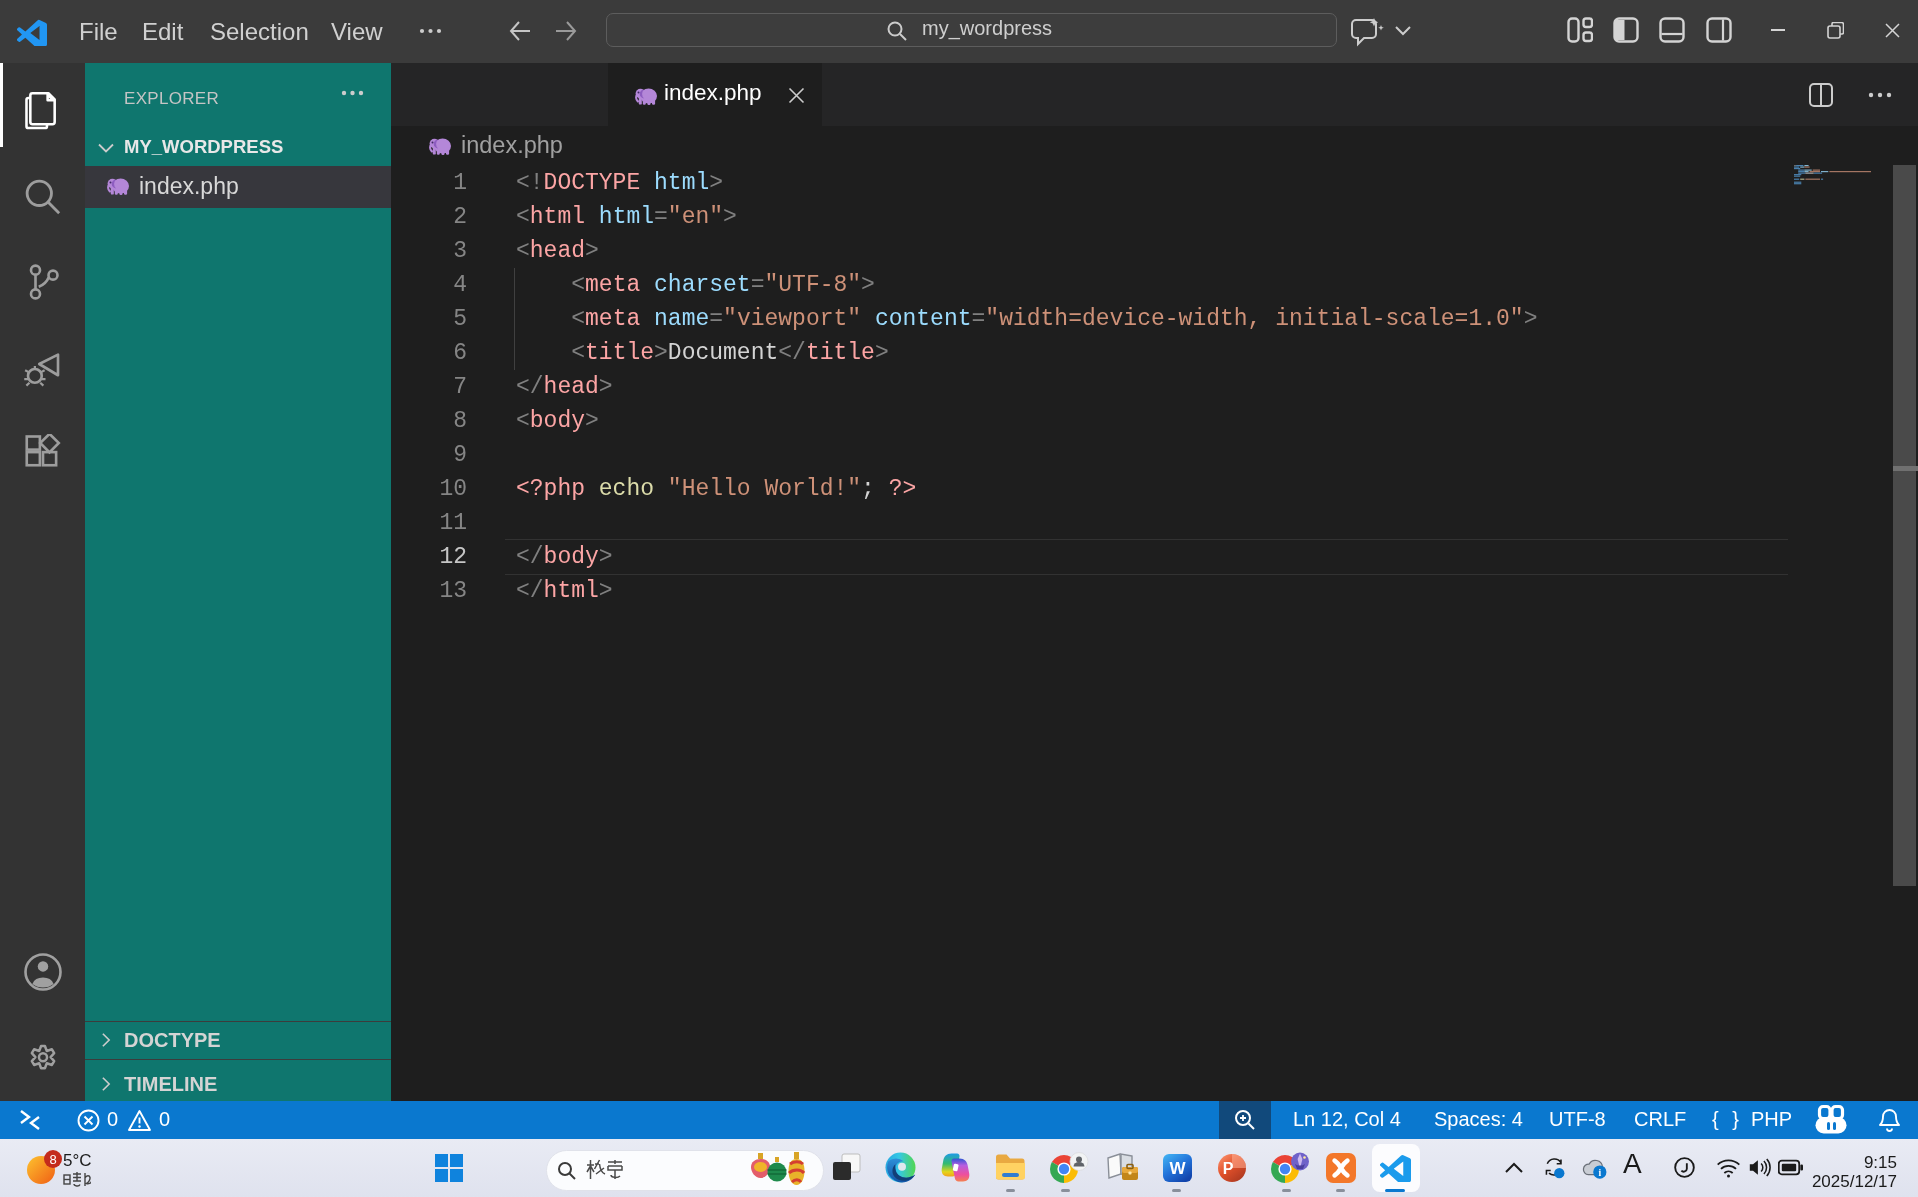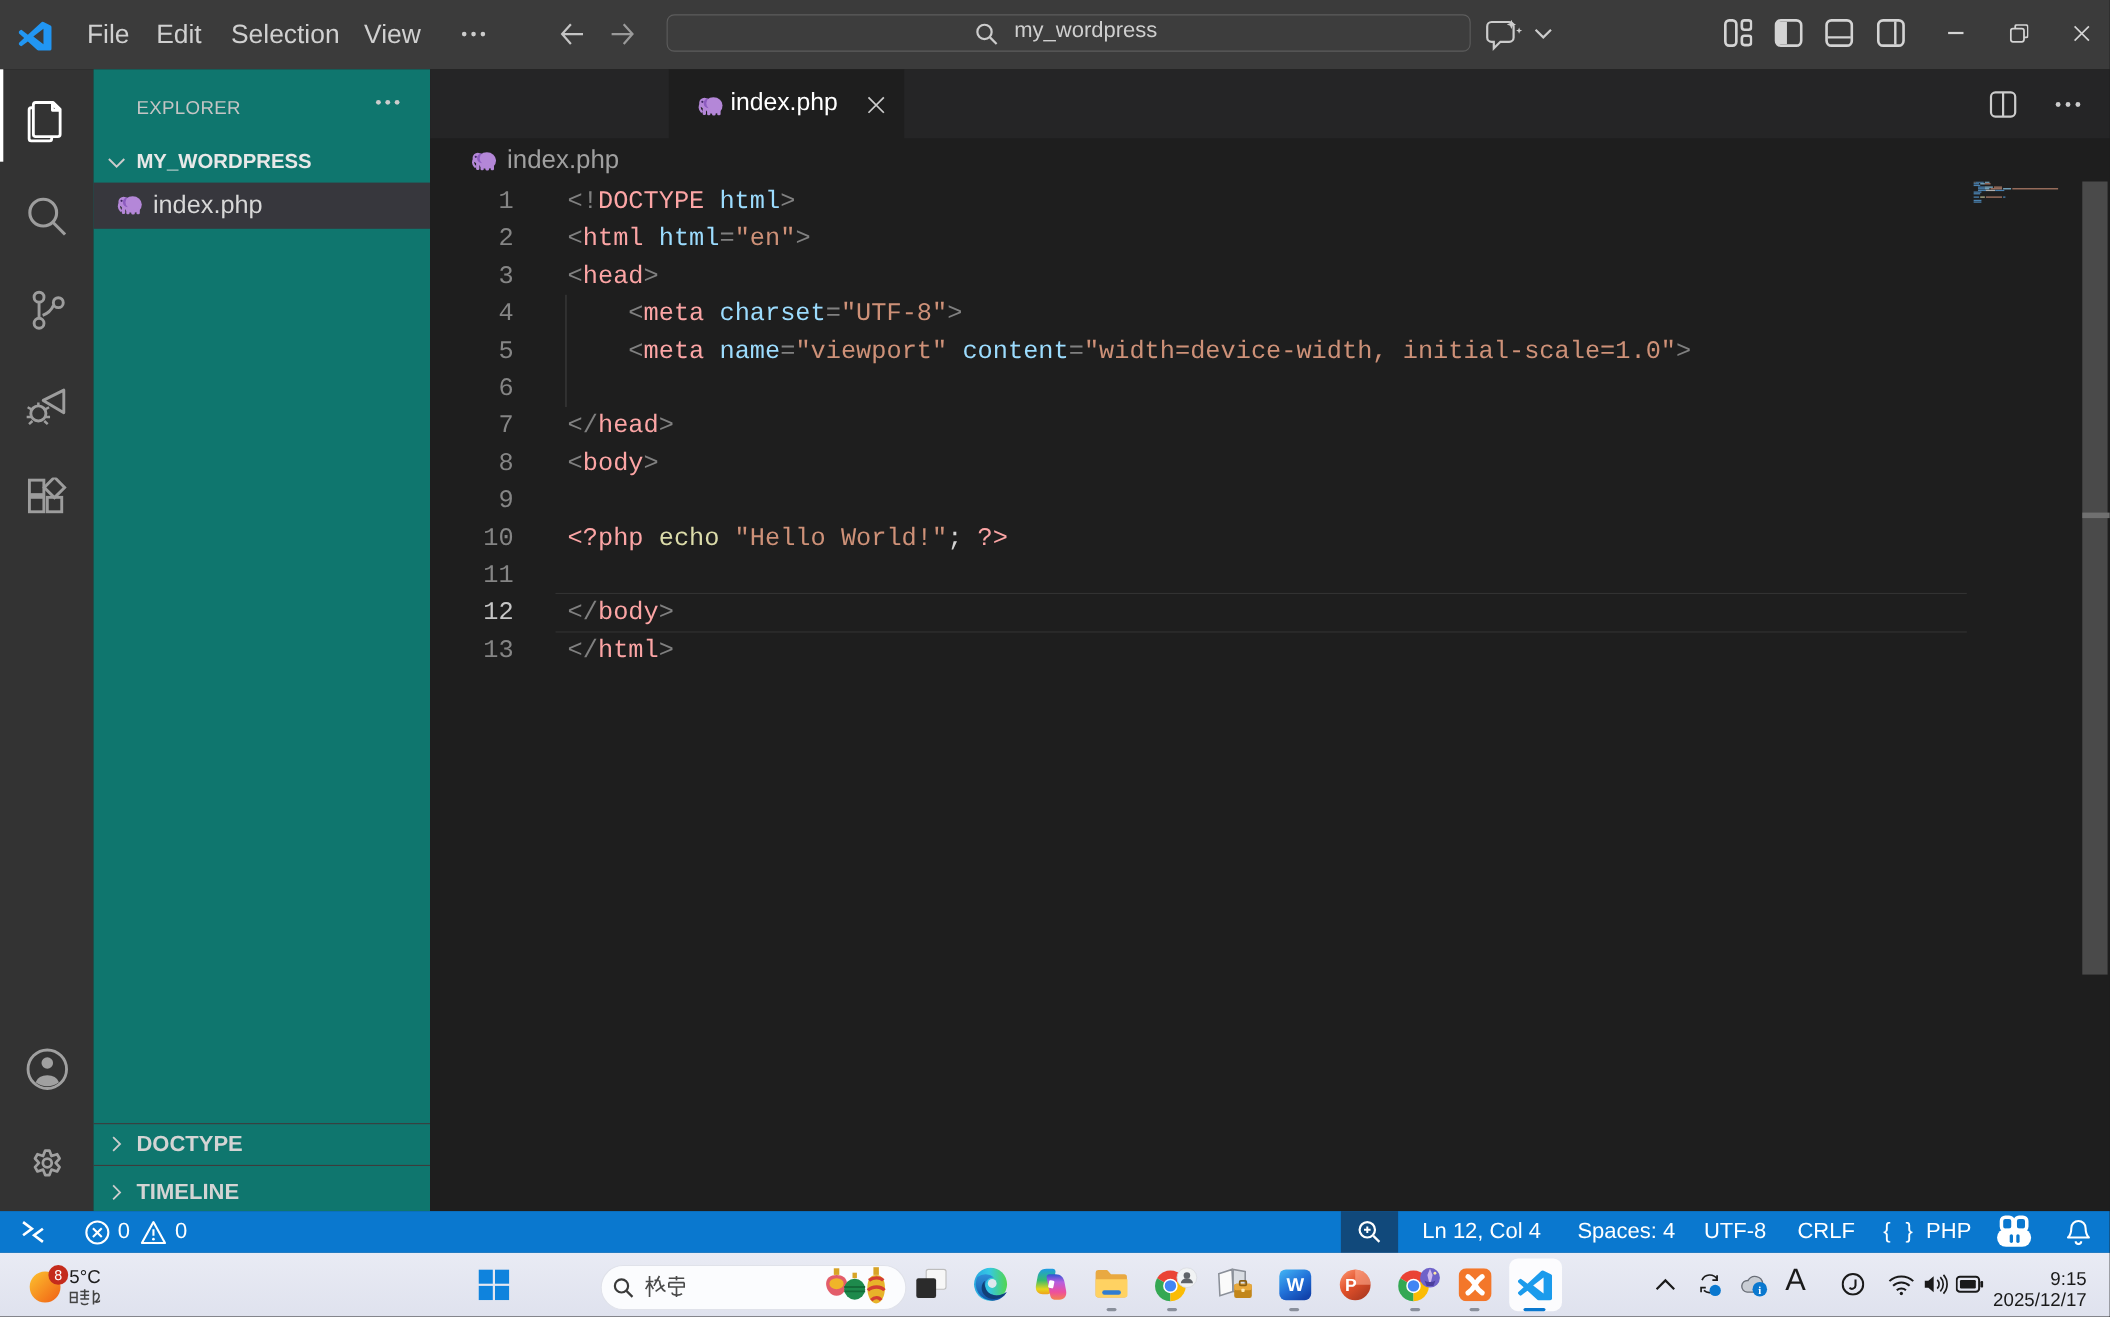--- a/index.html
+++ b/index.html
@@ -238,20 +238,21 @@
     <div class="mono ln" style="top:346px">10</div>
     <div class="mono ln" style="top:380px">11</div>
     <div class="mono ln" style="top:414px;color:#c6c6c6">12</div>
     <div class="mono ln" style="top:448px">13</div>
 
     <div class="mono cl" style="top:40px"><span class="p">&lt;!</span><span class="b">DOCTYPE</span><span class="lb"> html</span><span class="p">&gt;</span></div>
     <div class="mono cl" style="top:74px"><span class="p">&lt;</span><span class="b">html</span><span class="lb"> html</span><span class="p">=</span><span class="s">"en"</span><span class="p">&gt;</span></div>
     <div class="mono cl" style="top:108px"><span class="p">&lt;</span><span class="b">head</span><span class="p">&gt;</span></div>
     <div class="mono cl" style="top:142px">    <span class="p">&lt;</span><span class="b">meta</span><span class="lb"> charset</span><span class="p">=</span><span class="s">"UTF-8"</span><span class="p">&gt;</span></div>
     <div class="mono cl" style="top:176px">    <span class="p">&lt;</span><span class="b">meta</span><span class="lb"> name</span><span class="p">=</span><span class="s">"viewport"</span><span class="lb"> content</span><span class="p">=</span><span class="s">"width=device-width, initial-scale=1.0"</span><span class="p">&gt;</span></div>
+    <div class="mono cl" style="top:210px">    <span class="p">&lt;</span><span class="b">title</span><span class="p">&gt;</span><span class="t">Document</span><span class="p">&lt;/</span><span class="b">title</span><span class="p">&gt;</span></div>
     <div class="mono cl" style="top:244px"><span class="p">&lt;/</span><span class="b">head</span><span class="p">&gt;</span></div>
     <div class="mono cl" style="top:278px"><span class="p">&lt;</span><span class="b">body</span><span class="p">&gt;</span></div>
     <div class="mono cl" style="top:346px"><span class="b">&lt;?php</span><span class="y"> echo</span><span class="s"> "Hello World!"</span><span class="t">;</span><span class="b"> ?&gt;</span></div>
     <div class="mono cl" style="top:414px"><span class="p">&lt;/</span><span class="b">body</span><span class="p">&gt;</span></div>
     <div class="mono cl" style="top:448px"><span class="p">&lt;/</span><span class="b">html</span><span class="p">&gt;</span></div>
 
     <svg class="abs" style="left:1403px;top:39px" width="80" height="30" viewBox="0 0 80 30">
       <g opacity=".8" transform="scale(1 .72)">
         <rect x="0" y="0" width="2.1" height="1.6" fill="#808080"></rect>
           <rect x="2.1" y="0" width="7.3" height="1.6" fill="#569cd6"></rect>

